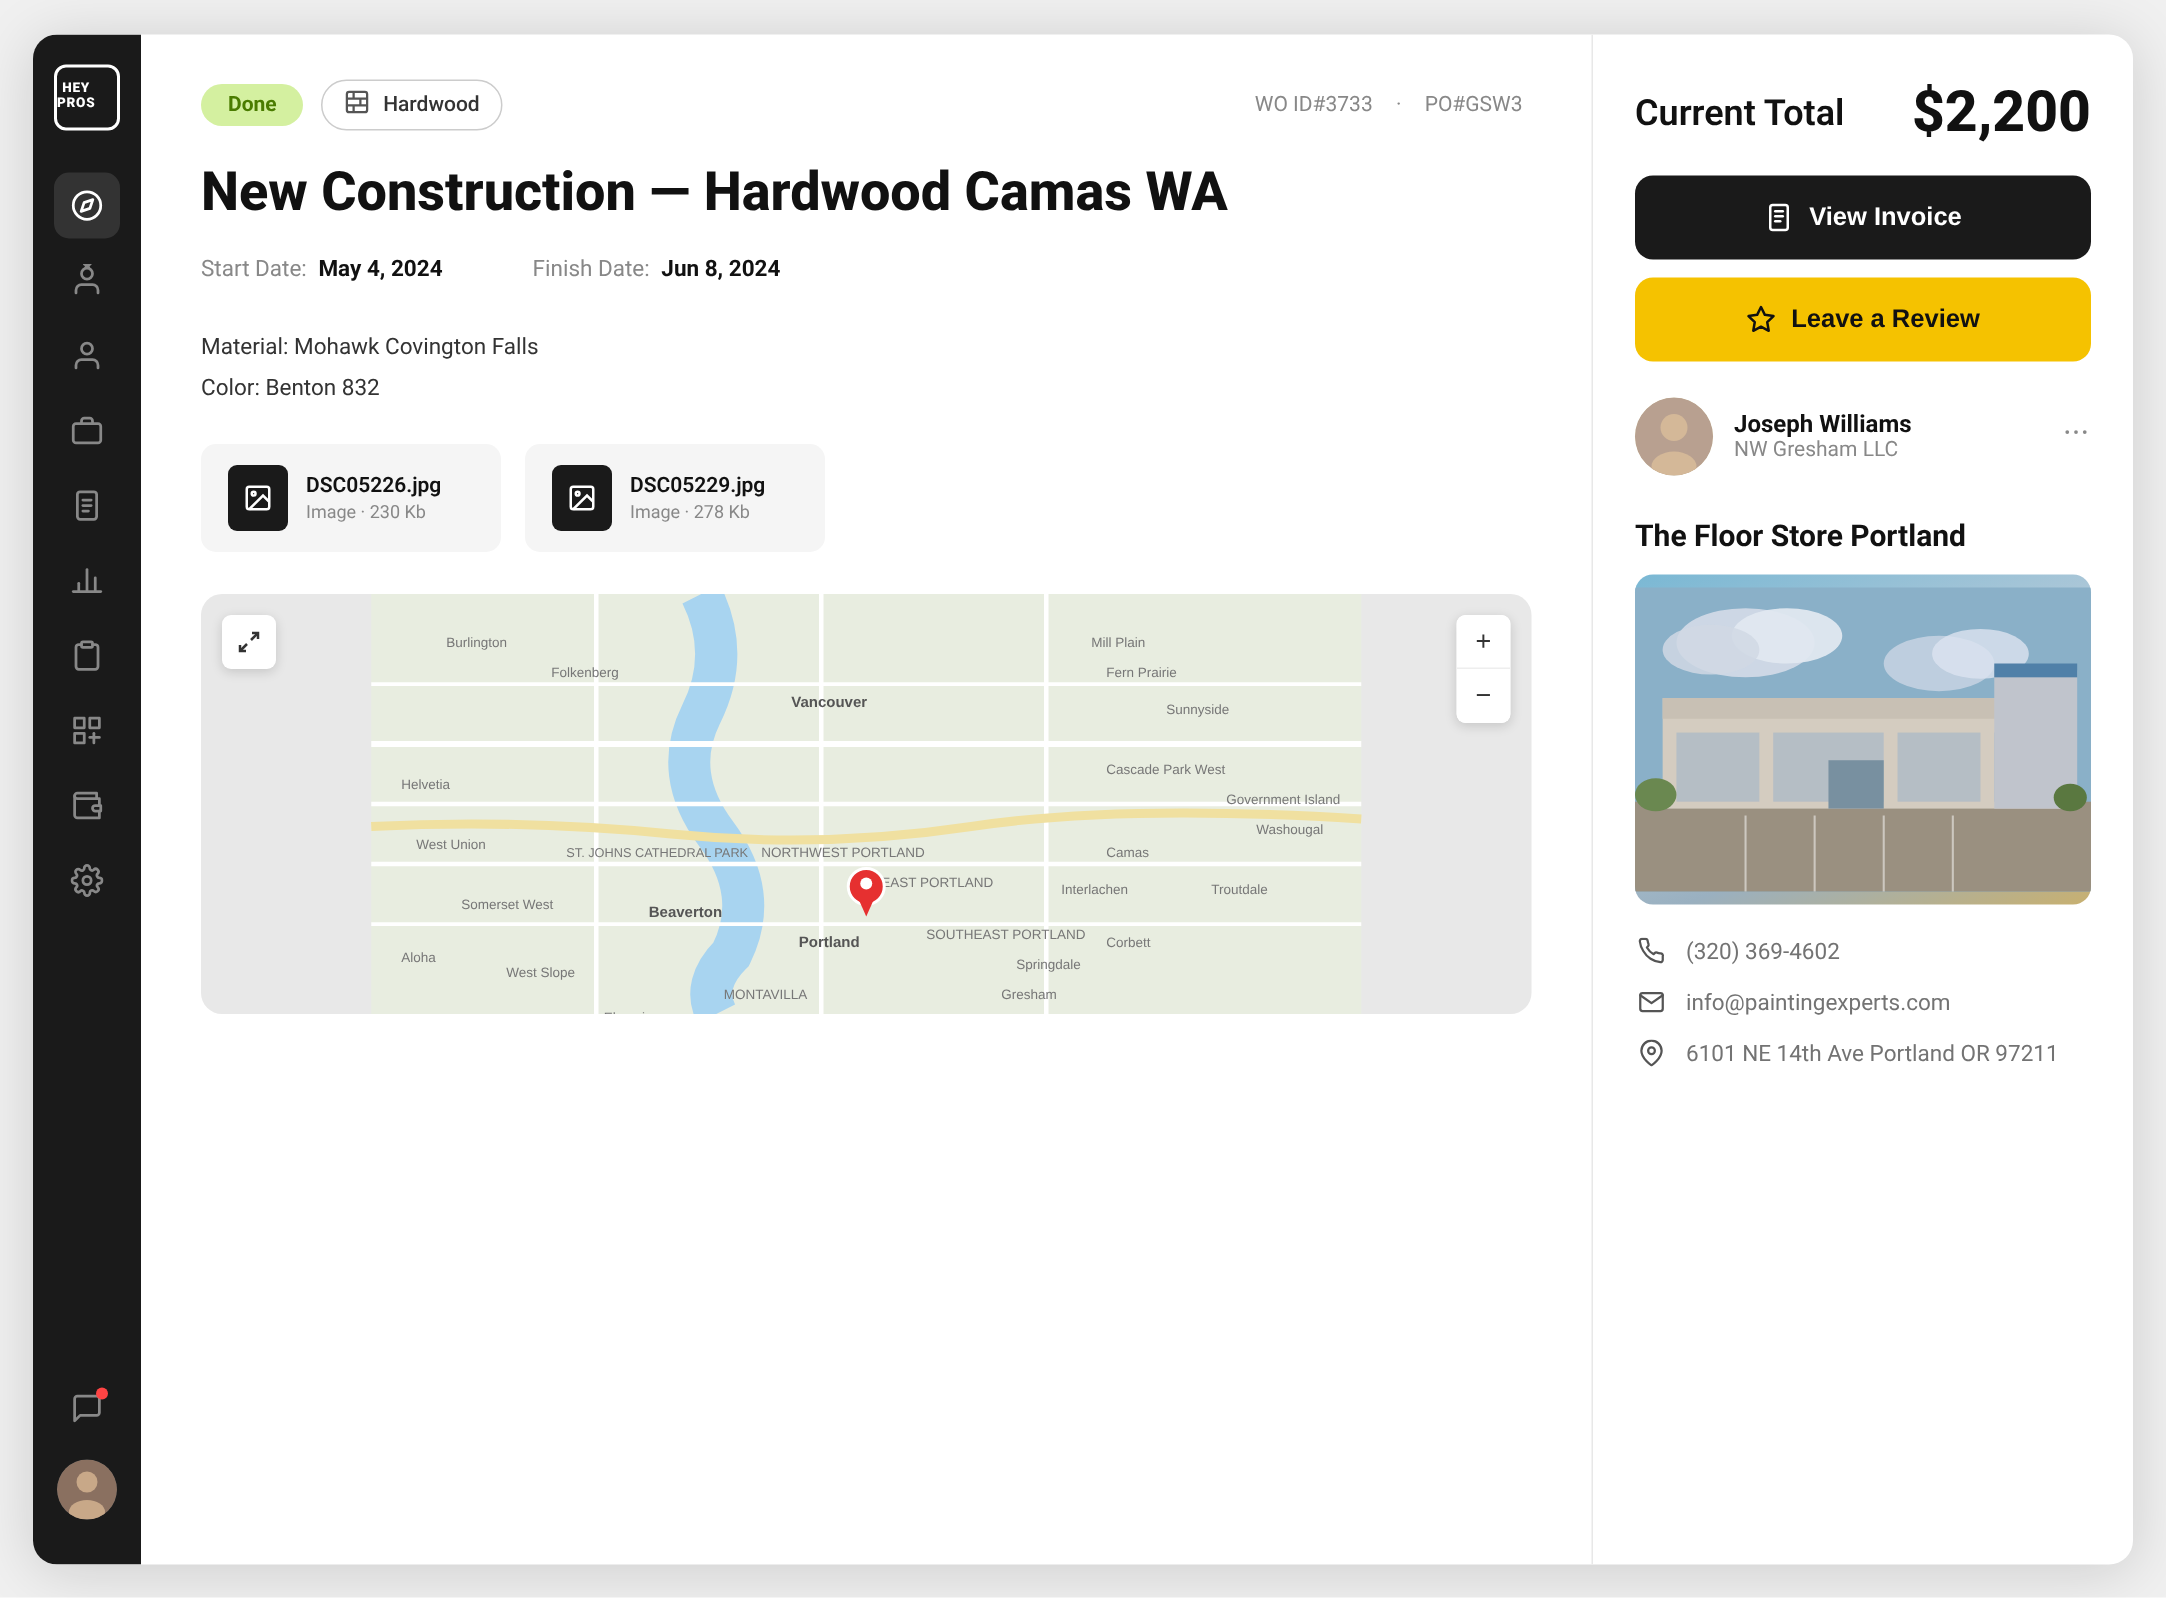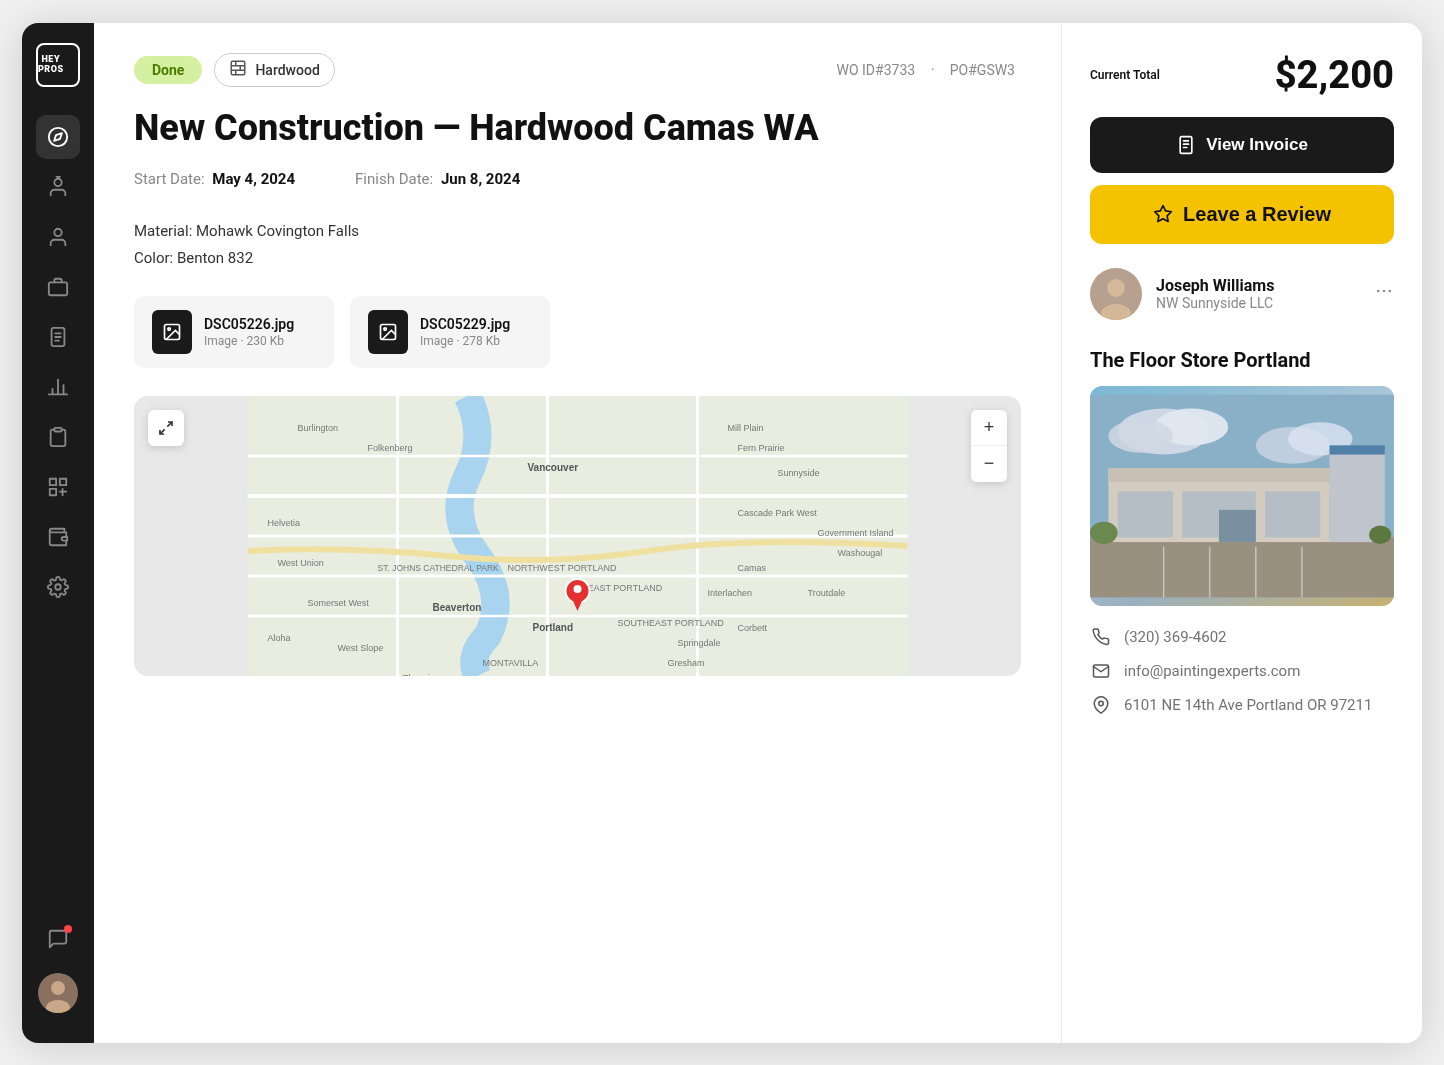--- a/index.html
+++ b/index.html
@@ -280,21 +280,21 @@
     }
 
     
     .current-total-row {
       display: flex;
       align-items: center;
       justify-content: space-between;
       margin-bottom: 20px;
     }
     .current-total-label {
-      font-size: 12px;
+      font-size: 24px;
       font-weight: 600;
       color: #111;
     }
     .current-total-value {
       font-size: 38px;
       font-weight: 800;
       color: #111;
     }
 
     .btn-view-invoice {
@@ -314,21 +314,21 @@
       margin-bottom: 12px;
     }
 
     .btn-leave-review {
       width: 100%;
       background: #f5c200;
       color: #111;
       border: none;
       border-radius: 12px;
       padding: 18px;
-      font-size: 20px;
+      font-size: 17px;
       font-weight: 600;
       cursor: pointer;
       display: flex;
       align-items: center;
       justify-content: center;
       gap: 10px;
       margin-bottom: 24px;
     }
 
     
@@ -677,21 +677,21 @@
       <div class="pro-card">
         <div class="pro-avatar">
           <svg width="52" height="52" viewBox="0 0 52 52">
             <circle cx="26" cy="26" r="26" fill="#b8a090"></circle>
             <circle cx="26" cy="20" r="9" fill="#d4b898"></circle>
             <ellipse cx="26" cy="46" rx="15" ry="10" fill="#d4b898"></ellipse>
           </svg>
         </div>
         <div class="pro-info">
           <div class="pro-name">Joseph Williams</div>
-          <div class="pro-company">NW Sunnyside LLC</div>
+          <div class="pro-company">NW Gresham LLC</div>
         </div>
         <div class="pro-more">
           <svg width="20" height="20" viewBox="0 0 24 24" fill="#888">
               <circle cx="5" cy="12" r="1.5"></circle>
               <circle cx="12" cy="12" r="1.5"></circle>
               <circle cx="19" cy="12" r="1.5"></circle>
             </svg>
         </div>
       </div>
 

